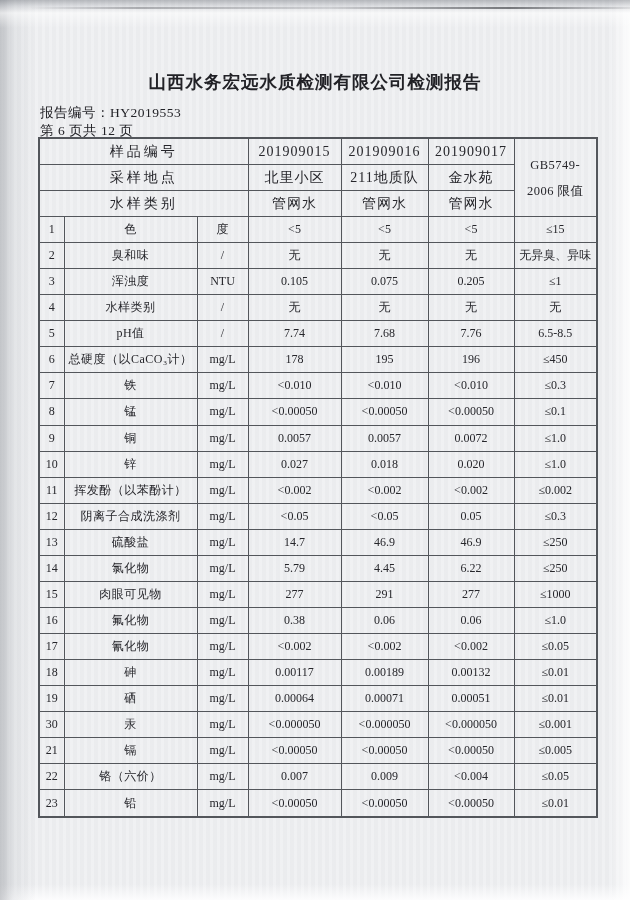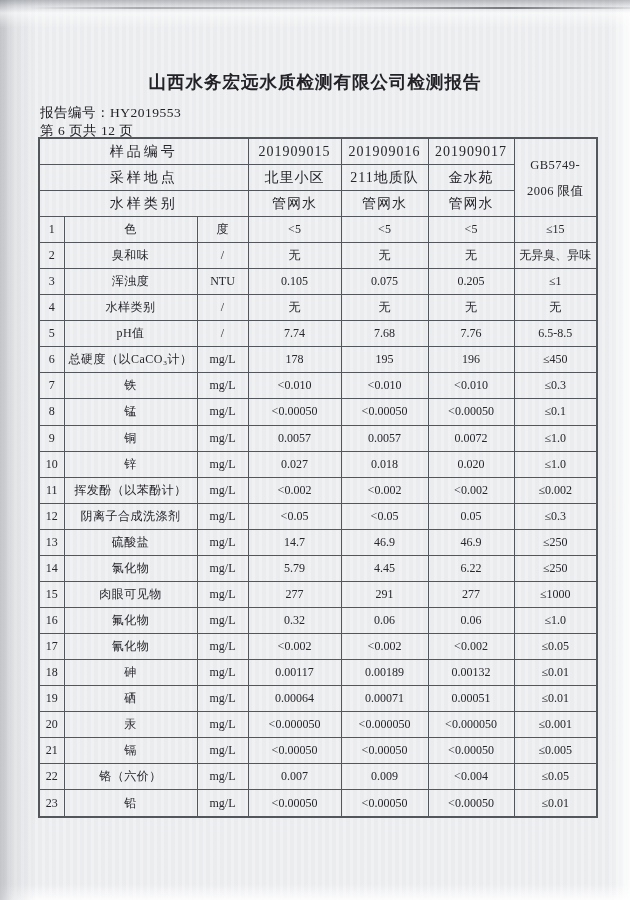--- a/index.html
+++ b/index.html
@@ -238,21 +238,21 @@
     <td class="c-unit">mg/L</td>
     <td class="c-val">277</td>
     <td class="c-val">291</td>
     <td class="c-val">277</td>
     <td class="c-limit">≤1000</td>
   </tr>
         <tr>
     <td class="c-idx">16</td>
     <td class="c-name">氟化物</td>
     <td class="c-unit">mg/L</td>
-    <td class="c-val">0.32</td>
+    <td class="c-val">0.38</td>
     <td class="c-val">0.06</td>
     <td class="c-val">0.06</td>
     <td class="c-limit">≤1.0</td>
   </tr>
         <tr>
     <td class="c-idx">17</td>
     <td class="c-name">氰化物</td>
     <td class="c-unit">mg/L</td>
     <td class="c-val">&lt;0.002</td>
     <td class="c-val">&lt;0.002</td>
@@ -271,21 +271,21 @@
         <tr>
     <td class="c-idx">19</td>
     <td class="c-name">硒</td>
     <td class="c-unit">mg/L</td>
     <td class="c-val">0.00064</td>
     <td class="c-val">0.00071</td>
     <td class="c-val">0.00051</td>
     <td class="c-limit">≤0.01</td>
   </tr>
         <tr>
-    <td class="c-idx">20</td>
+    <td class="c-idx">30</td>
     <td class="c-name">汞</td>
     <td class="c-unit">mg/L</td>
     <td class="c-val">&lt;0.000050</td>
     <td class="c-val">&lt;0.000050</td>
     <td class="c-val">&lt;0.000050</td>
     <td class="c-limit">≤0.001</td>
   </tr>
         <tr>
     <td class="c-idx">21</td>
     <td class="c-name">镉</td>

